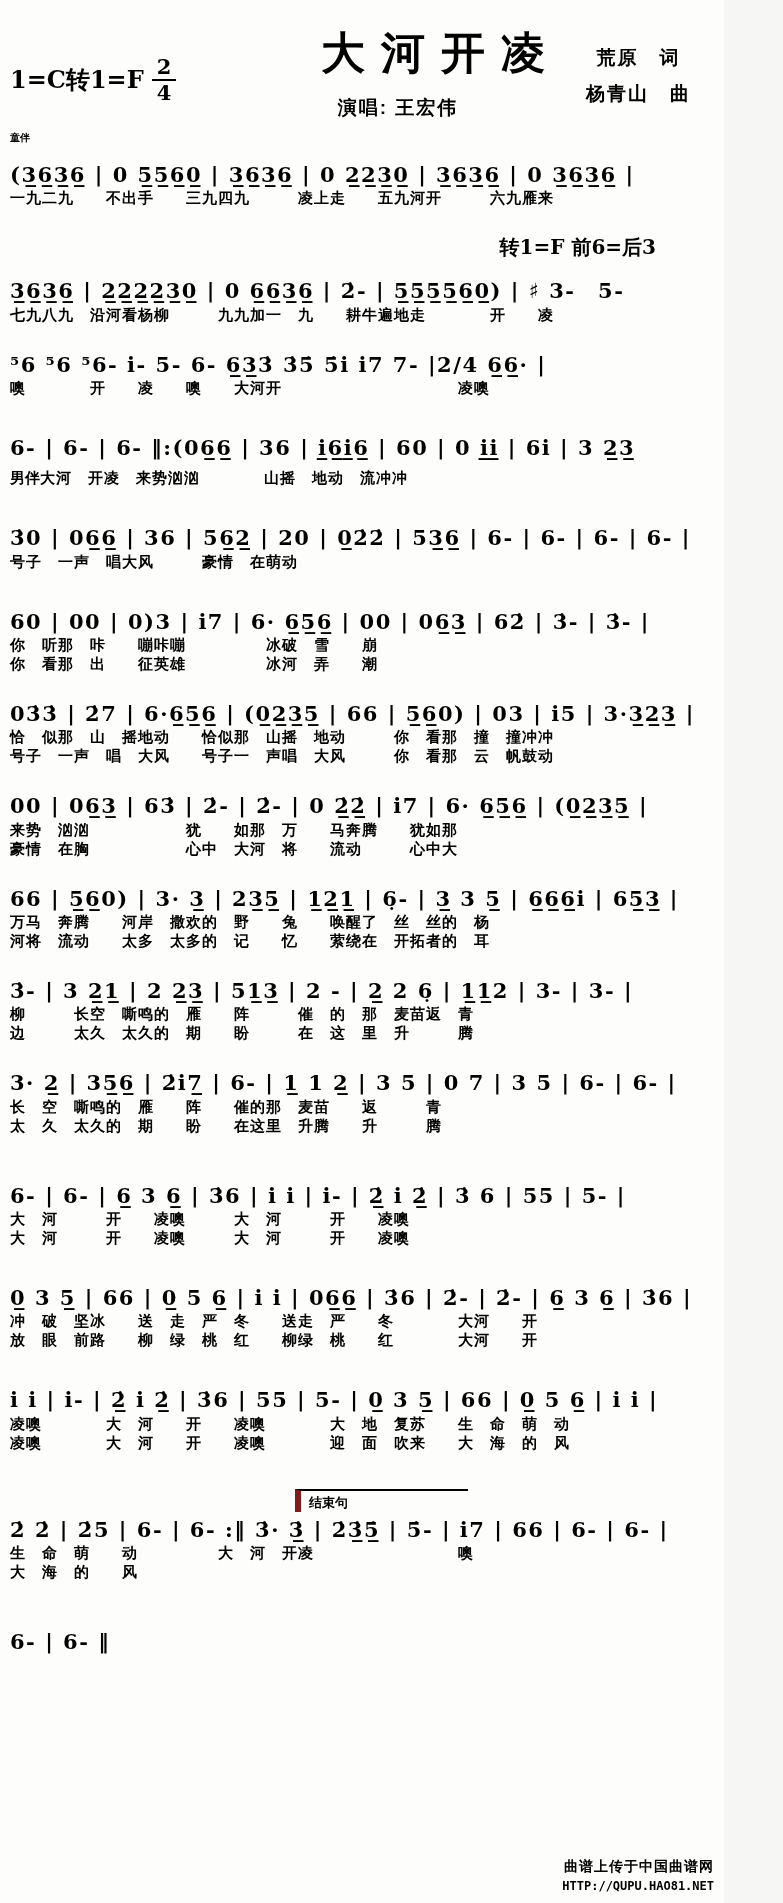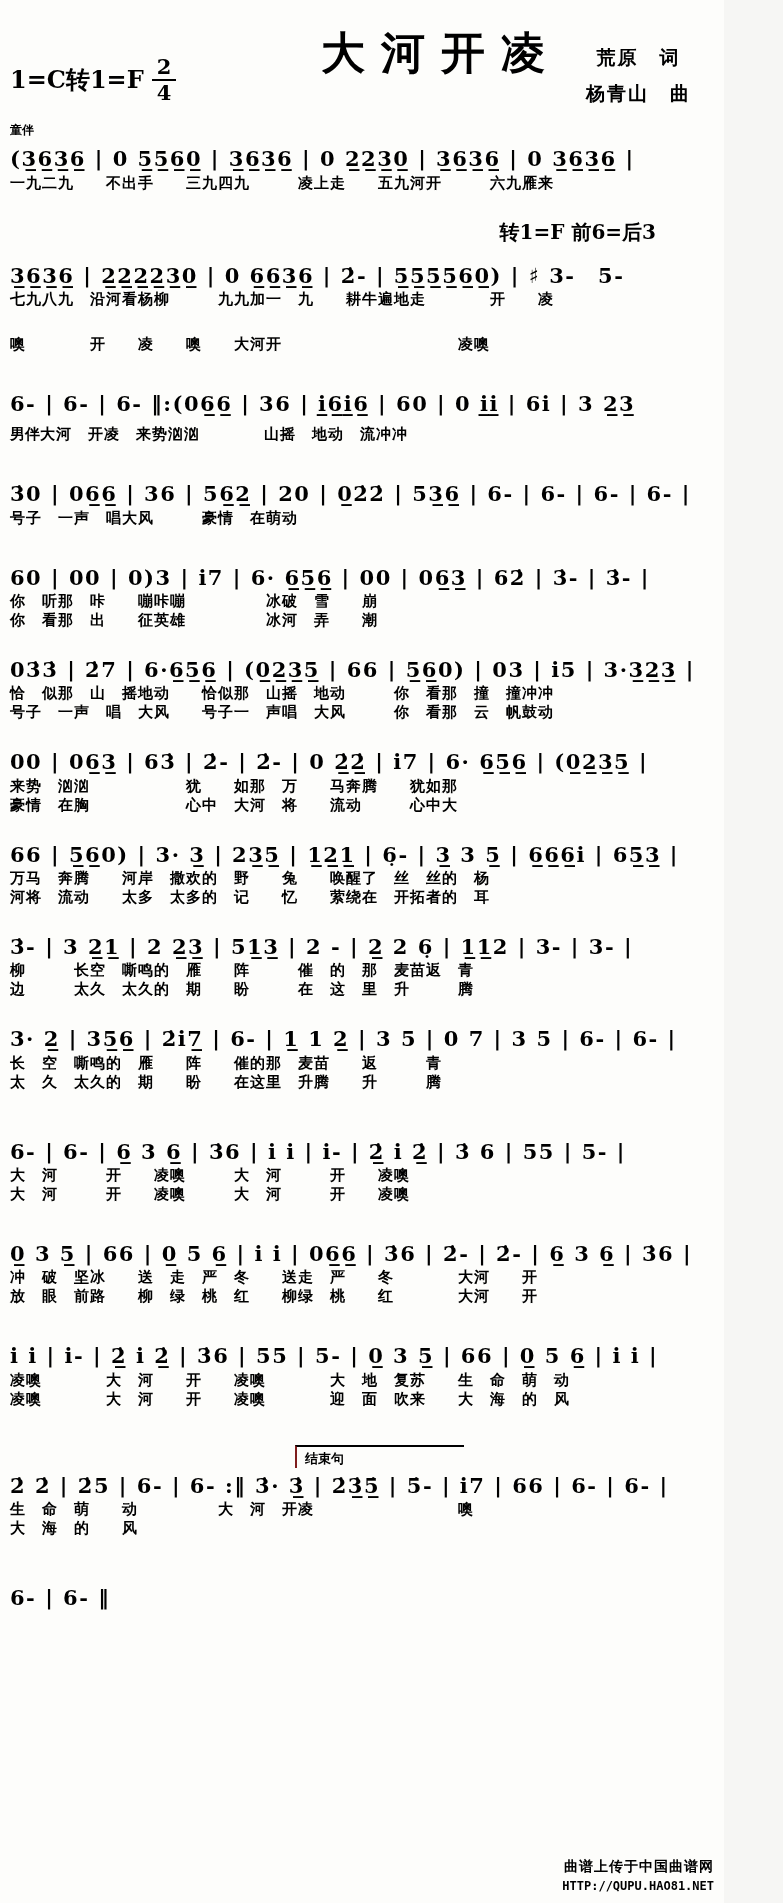--- a/index.html
+++ b/index.html
@@ -8,45 +8,46 @@
   .header{display:grid;grid-template-columns:225px 1fr 155px;align-items:start;margin-bottom:10px;}
   .key-block{display:flex;align-items:center;gap:8px;margin-top:46px;font-family:"DejaVu Serif",serif;font-weight:700;font-size:24px;white-space:nowrap;}
   .fraction{display:inline-flex;flex-direction:column;align-items:center;line-height:1.05;font-size:21px;font-family:"DejaVu Serif",serif;font-weight:700;}
   .fraction .top{border-bottom:2px solid #000;padding:0 5px 1px;}
   .fraction .bot{padding-top:1px;}
   .title{text-align:right;font-size:44px;font-weight:900;letter-spacing:16px;margin-top:14px;white-space:nowrap;}
   .performer{text-align:center;font-size:19px;font-weight:700;margin-top:12px;letter-spacing:2px;}
   .credits{text-align:center;font-size:19px;font-weight:700;line-height:1.9;padding-top:30px;letter-spacing:2px;white-space:nowrap;}
   .annotation{text-align:right;font-weight:700;font-size:20px;margin:2px 60px 16px 0;font-family:"DejaVu Serif",serif;}
   .system{margin-bottom:26px;white-space:nowrap;}
-  .voice-label{font-size:12px;font-weight:700;margin-bottom:6px;}
+  .voice-label{font-size:10px;font-weight:700;margin-bottom:16px;}
   .notes{font-family:"DejaVu Serif",serif;font-weight:700;font-size:21px;letter-spacing:1.5px;line-height:1.35;}
   .lyric{font-weight:700;font-size:15px;letter-spacing:1px;}
   .lyric-row{display:flex;margin-top:7px;}
   .voice-label-inline{font-weight:700;font-size:15px;}
-  .ending-label{display:inline-block;margin-left:285px;margin-bottom:4px;border-left:2px solid #7f1d1d;border-top:2px solid #000;padding:3px 120px 0 8px;font-size:13px;font-weight:700;}
+  .ending-label{display:inline-block;margin-left:285px;margin-bottom:4px;border-left:6px solid #7f1d1d;border-top:2px solid #000;padding:3px 120px 0 8px;font-size:13px;font-weight:700;}
   .footer{position:absolute;right:10px;bottom:8px;text-align:right;line-height:1.5;}
   .footer-cn{font-size:14px;font-weight:700;letter-spacing:1px;}
   .footer-url{font-size:12px;font-family:"DejaVu Sans Mono",monospace;font-weight:700;} .mb-lg{margin-bottom:36px;} .mb-xl{margin-bottom:46px;}
 </style>
 </head>
 <body>
 
 <div class="sheet">
 
   <div class="header">
     <div class="key-block">
       <span>1=C转1=F</span>
       <span class="fraction">
         <span class="top">2</span>
         <span class="bot">4</span>
       </span>
     </div>
     <div>
       <div class="title">大河开凌</div>
+      <div class="performer">演唱: 王宏伟</div>
     </div>
     <div class="credits">
       <div>荒原　词</div>
       <div>杨青山　曲</div>
     </div>
   </div>
 
   <div class="system">
     <div class="voice-label">童伴</div>
     <div class="notes">(3̲6̲3̲6̲ | 0 5̲5̲6̲0̲ | 3̲6̲3̲6̲ | 0 2̲2̲3̲0̲ | 3̲6̲3̲6̲ | 0 3̲6̲3̲6̲ |</div>
@@ -54,20 +55,21 @@
   </div>
 
   <div class="annotation">转1=F 前6=后3</div>
 
   <div class="system">
     <div class="notes">3̲6̲3̲6̲ | 2̲2̲2̲2̲3̲0̲ | 0 6̲6̲3̲6̲ | 2̇- | 5̲5̲5̲5̲6̲0̲) | ♯ 3-　5-</div>
     <div class="lyric">七九八九　沿河看杨柳　　　九九加一　九　　耕牛遍地走　　　　开　　凌</div>
   </div>
 
   <div class="system mb-lg">
+    <div class="notes">⁵6 ⁵6 ⁵6- i- 5- 6- 6̲3̲3̇ 3̇5̇ 5̇i i7 7- |2/4 6̲6̲· |</div>
     <div class="lyric">噢　　　　开　　凌　　噢　　大河开　　　　　　　　　　　凌噢</div>
   </div>
 
   <div class="system mb-lg">
     <div class="notes">6- | 6- | 6- ‖:(06̲6̲ | 36 | i̲6̲i̲6̲ | 60 | 0 i̲i̲ | 6i | 3 2̲3̲</div>
     <div class="lyric-row">
       <span class="voice-label-inline">男伴</span>
       <span class="lyric" style="margin-top:0">大河　开凌　来势汹汹　　　　山摇　地动　流冲冲</span>
     </div>
   </div>

